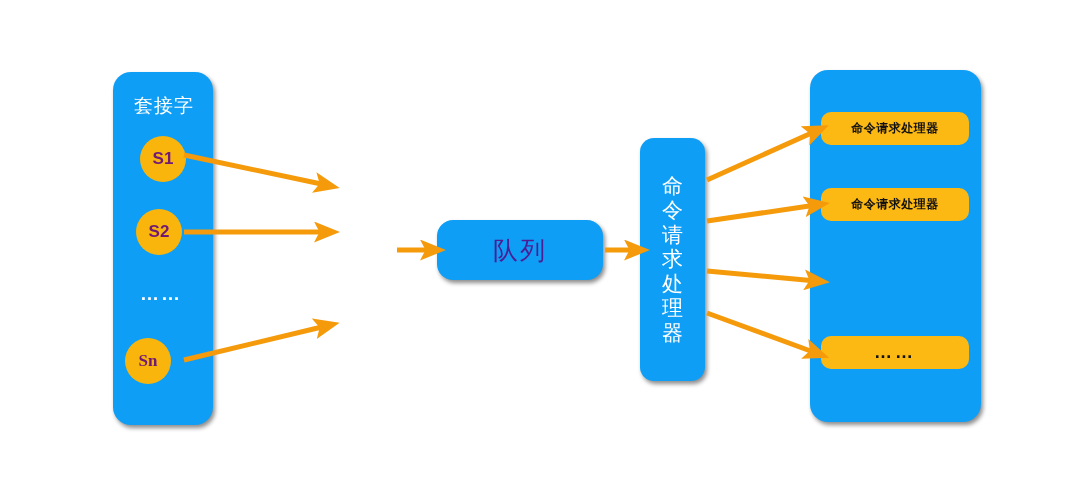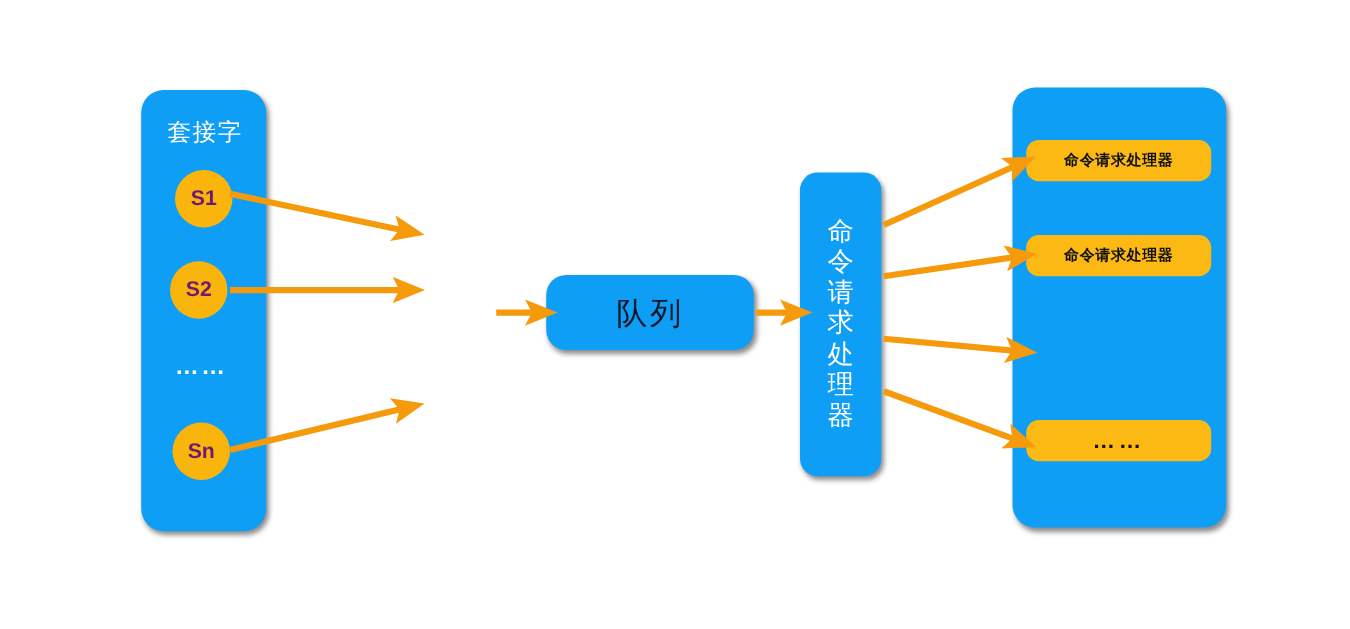--- a/index.html
+++ b/index.html
@@ -48,21 +48,21 @@
   .hbox {
     position: absolute;
     background: #0f9ef5;
     border-radius: 16px;
     box-shadow: 2px 3px 4px rgba(0,0,0,0.45);
     display: flex;
     align-items: center;
     justify-content: center;
   }
   .hbox-label {
-    color: #0f172a;
+    color: #4c1d95;
     font-size: 25px;
     letter-spacing: 2px;
   }
 
   .panel-title {
     position: absolute;
     color: #ffffff;
     font-size: 19px;
     font-weight: 400;
     letter-spacing: 1px;
@@ -122,21 +122,21 @@
   <div class="panel" style="left:113px; top:72px; width:100px; height:353px;"></div>
 
   <div class="panel-title" style="left:134px; top:93px;">套接字</div>
 
   <div class="socket" style="left:140px; top:136px;">S1</div>
 
   <div class="socket" style="left:136px; top:209px;">S2</div>
 
   <div class="socket-dots" style="left:140px; top:283px;">……</div>
 
-  <div class="socket" style="left:138px; top:338px;">Sn</div>
+  <div class="socket" style="left:125px; top:338px;font-family:Liberation Serif, serif;">Sn</div>
 
 
   <div class="hbox" style="left:437px; top:220px; width:166px; height:60px;">
     <span class="hbox-label">队列</span>
   </div>
 
   <div class="vbox" style="left:640px; top:138px; width:65px; height:243px;">
     <span class="vbox-label">命令请求处理器</span>
   </div>
 

